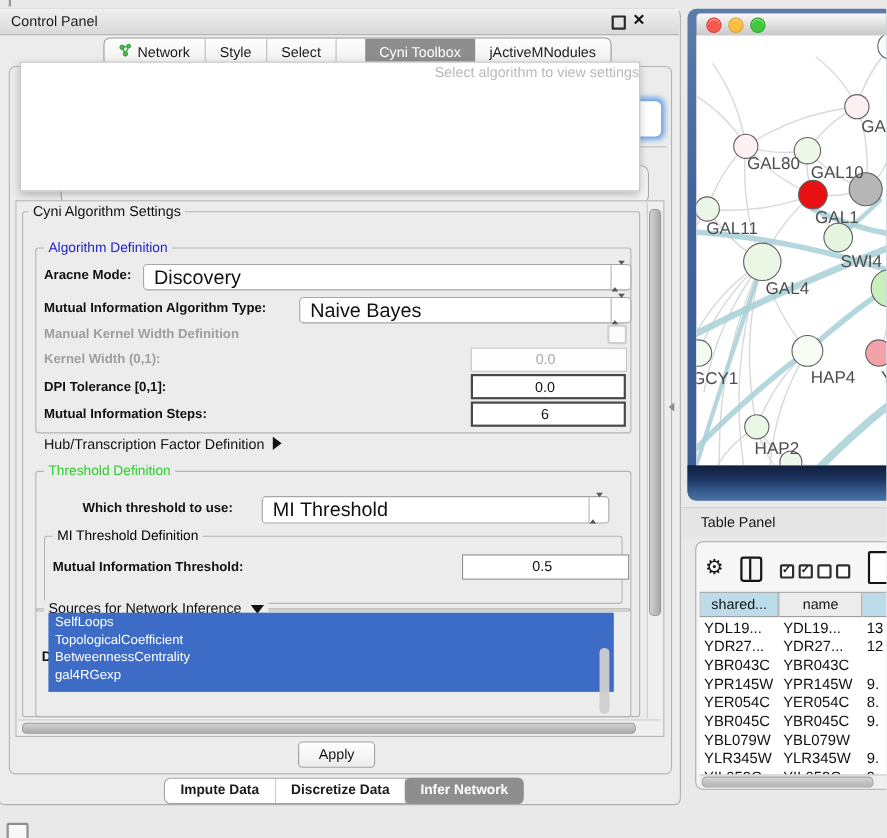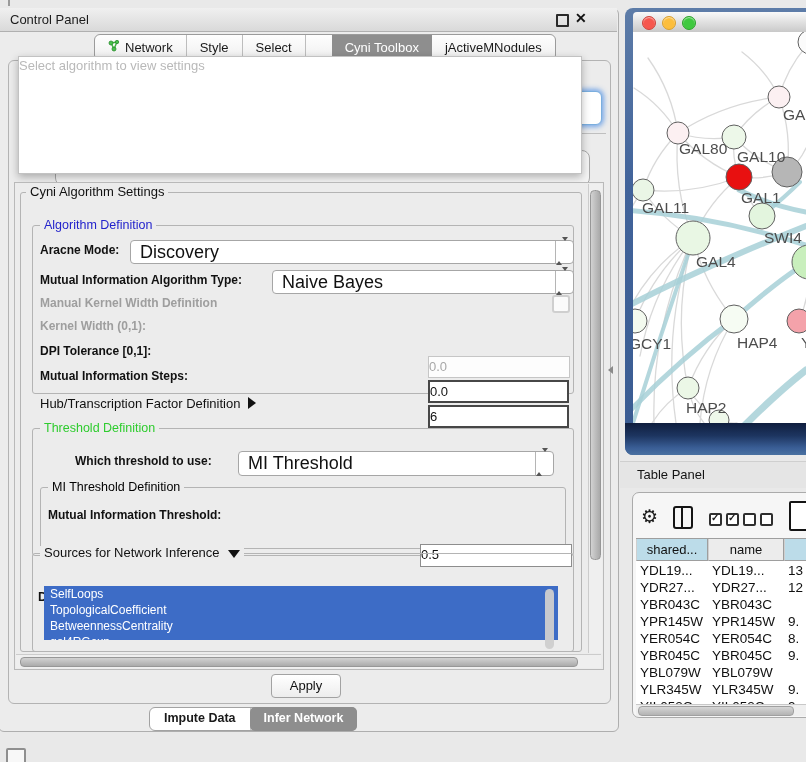--- a/index.html
+++ b/index.html
@@ -30,47 +30,47 @@
   
   .frag-ctrl{position:absolute;left:55px;top:150px;width:533px;height:34px;background:#f4f4f4;
              border:1px solid #a8a8a8;border-radius:8px;}
   .frag-line{position:absolute;left:578px;top:133px;width:28px;height:1px;background:#bfbfbf;}
   .frag-combo{position:absolute;left:566px;top:91px;width:34px;height:32px;background:#fff;
               border:1px solid #7aaede;border-radius:6px;box-shadow:0 0 5px 2px rgba(90,150,230,.8);}
 
   
   .algo-overlay{position:absolute;left:18px;top:56px;width:562px;height:116px;background:#fff;
                 border:1px solid #c2c2c2;box-shadow:0 3px 8px rgba(0,0,0,.28);}
-  .algo-prompt{height:16px;line-height:16px;margin-top:1px;text-align:left;font-size:13px;color:#b9b9b9;}
+  .algo-prompt{height:16px;line-height:16px;margin-top:1px;text-align:right;font-size:13px;color:#b9b9b9;}
   .algo-item{height:16px;line-height:16px;padding-left:3px;font-size:13px;color:#0d0d0d;white-space:nowrap;}
   .algo-item.bold{font-weight:bold;}
 
   
   .pane-border{position:absolute;left:14px;top:182px;width:588px;height:486px;border:1px solid #b9b9b9;background:#ececec;}
   .group{position:absolute;border:1px solid #b4b4b4;border-radius:3px;}
   .group-label{position:absolute;background:#ececec;padding:0 4px;font-size:12.5px;line-height:14px;white-space:nowrap;}
   .lbl{position:absolute;font-size:12px;font-weight:bold;color:#111;white-space:nowrap;line-height:15px;}
   .lbl.dis{color:#9e9e9e;}
   .lbl.plain{font-weight:normal;font-size:13px;}
   .combo{position:absolute;background:#fff;border:1px solid #a6a6a6;border-radius:4px;font-size:18px;}
   .combo .val{position:absolute;left:9px;top:0;bottom:0;display:flex;align-items:center;white-space:nowrap;}
   .combo .arrows{position:absolute;right:0;top:0;bottom:0;width:17px;border-left:1px solid #b5b5b5;}
   .arr-up{width:0;height:0;border-left:3.5px solid transparent;border-right:3.5px solid transparent;
           border-bottom:4.5px solid #555;margin:4px auto 1px;}
   .arr-down{width:0;height:0;border-left:3.5px solid transparent;border-right:3.5px solid transparent;
           border-top:4.5px solid #555;margin:1px auto;}
-  .field{position:absolute;background:#fff;font-size:13px;text-align:left;line-height:20px;padding-right:6px;margin-top:40px;}
+  .field{position:absolute;background:#fff;font-size:13px;text-align:center;line-height:20px;padding-right:6px;}
   .field.strong{border:2px solid #474747;line-height:19px;}
   .field.dis{border:1px solid #c6c6c6;color:#a8a8a8;background:#fdfdfd;}
   .checkbox{position:absolute;width:14px;height:14px;border:2px solid #cfcfcf;border-radius:3px;background:#fbfbfb;}
   .tri-right{display:inline-block;width:0;height:0;border-top:6px solid transparent;border-bottom:6px solid transparent;
              border-left:8px solid #111;margin-left:8px;vertical-align:-1px;}
   .tri-down{display:inline-block;width:0;height:0;border-left:6.5px solid transparent;border-right:6.5px solid transparent;
              border-top:8px solid #111;margin-left:8px;vertical-align:-1px;}
-  .attr-list{position:absolute;left:44px;top:586px;width:514px;height:54px;overflow:hidden;}
+  .attr-list{position:absolute;left:44px;top:557px;width:514px;height:72px;overflow:hidden;}
   .attr-item{height:16px;line-height:16px;padding-left:6px;font-size:12px;color:#fff;white-space:nowrap;}
   .attr-thumb{position:absolute;left:545px;top:589px;width:9px;height:60px;border-radius:4.5px;background:#cfcfcf;opacity:.95;}
 
   .vtrack{position:absolute;left:588px;top:184px;width:13px;height:469px;background:#efefef;border-left:1px solid #cccccc;}
   .vthumb{position:absolute;left:590px;top:190px;width:9px;height:368px;border-radius:4.5px;
           background:linear-gradient(90deg,#d2d2d2,#a9a9a9);border:1px solid #979797;}
   .htrack{position:absolute;left:16px;top:654px;width:585px;height:13px;background:#efefef;border-top:1px solid #cccccc;}
   .hthumb{position:absolute;left:20px;top:657px;width:556px;height:8px;border-radius:4px;
           background:linear-gradient(#d2d2d2,#ababab);border:1px solid #979797;}
 
@@ -237,20 +237,21 @@
 
   <div class="vtrack"></div>
   <div class="vthumb"></div>
   <div class="htrack"></div>
   <div class="hthumb"></div>
 
   <div class="apply-btn">Apply</div>
 
   <div class="bottom-tabs" id="bottom-tabs">
       <div class="btab">Impute Data</div>
+      <div class="btab">Discretize Data</div>
       <div class="btab sel">Infer Network</div>
     </div>
 
   <div class="net-frame"></div>
   <div class="net-bottom"></div>
   <div class="net-title">
     <span class="tl red"></span>
     <span class="tl yellow"></span>
     <span class="tl green"></span>
   </div>

